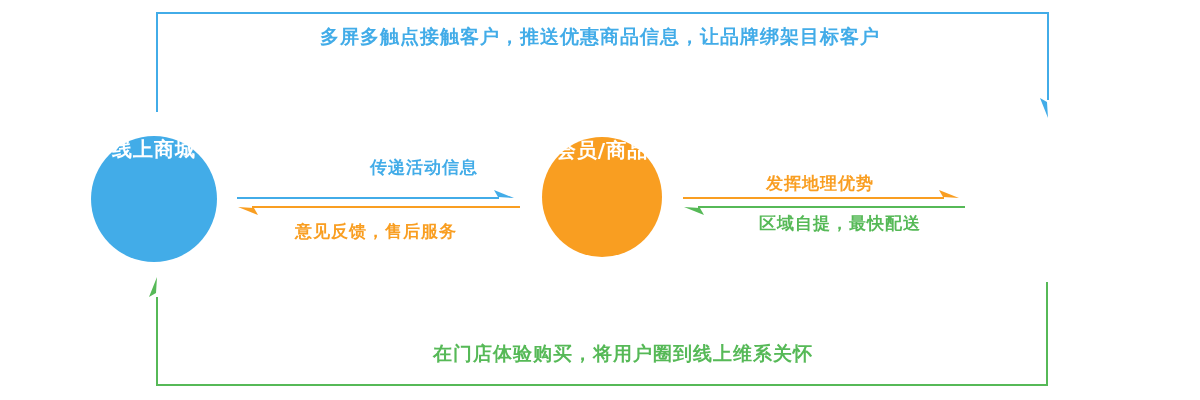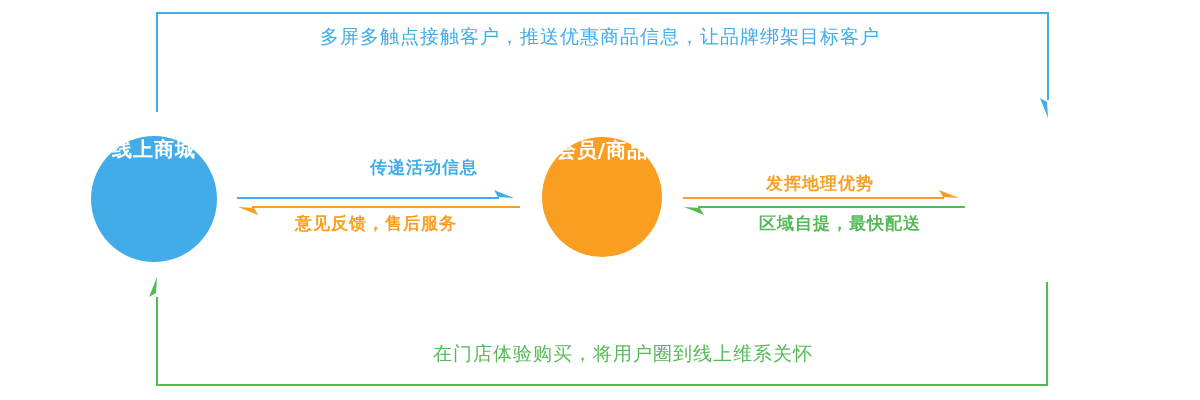--- a/index.html
+++ b/index.html
@@ -44,30 +44,30 @@
     transform: translateX(-50%);
     white-space: nowrap;
     font-weight: bold;
     font-size: 17px;
     letter-spacing: 1px;
   }
   .note {
     position: absolute;
     transform: translateX(-50%);
     white-space: nowrap;
-    font-weight: normal;
+    font-weight: bold;
     font-size: 19px;
     letter-spacing: 1px;
   }
   .c-blue   { color: var(--blue); }
   .c-orange { color: var(--orange); }
   .c-green  { color: var(--green); padding-left: 40px; }
 
   #label-activity  { left: 376px; top: 156px; margin-left: 48px; }
-  #label-feedback  { left: 376px; top: 212px; }
+  #label-feedback  { left: 376px; top: 220px; }
   #label-geo       { left: 820px; top: 172px; }
   #label-delivery  { left: 820px; top: 212px; }
   #note-top        { left: 600px; top: 24px;  }
   #note-bottom     { left: 603px; top: 341px; }
 
   .stroke-blue   { stroke: var(--blue);   fill: none; stroke-width: 2; }
   .stroke-orange { stroke: var(--orange); fill: none; stroke-width: 2; }
   .stroke-green  { stroke: var(--green);  fill: none; stroke-width: 2; }
   .head-blue   { fill: var(--blue);   stroke: none; }
   .head-orange { fill: var(--orange); stroke: none; }

